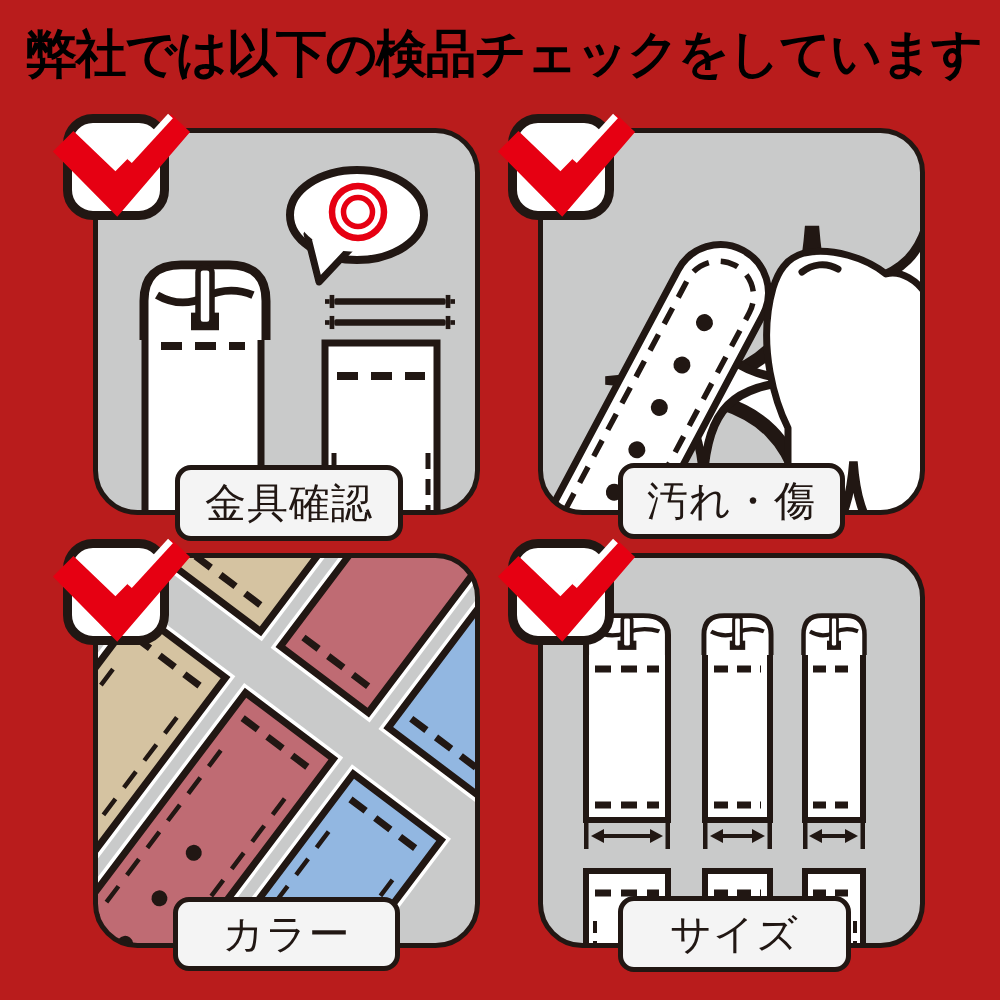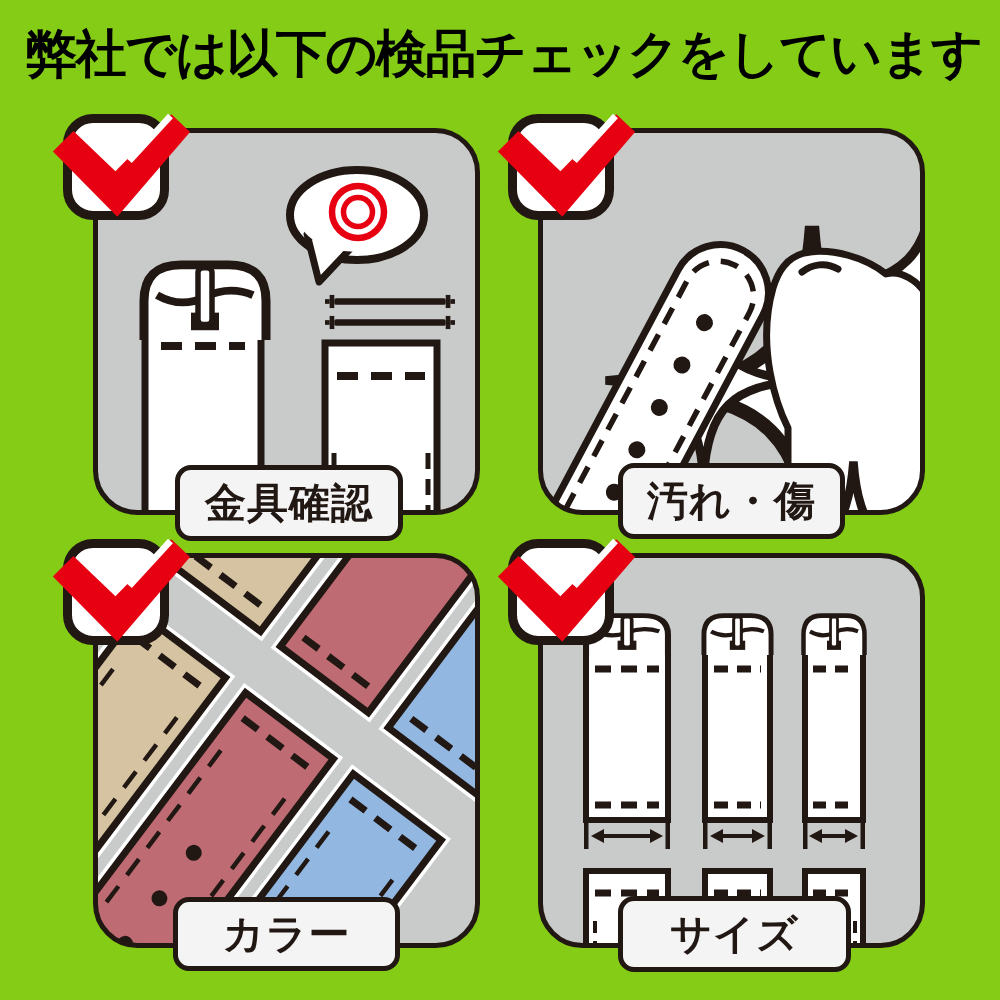--- a/index.html
+++ b/index.html
@@ -3,41 +3,41 @@
 <meta charset="utf-8">
 <style>
   :root{
     --ink:#211713;
     --panel:#c9caca;
     --label-bg:#f4f4f4;
     --red:#e60012;
   }
   html,body{margin:0;padding:0;background:#fff;}
   .stage{
-    position:relative;width:1000px;height:1000px;background:#84cc16;overflow:hidden;
+    position:relative;width:1000px;height:1000px;background:#b91c1c;overflow:hidden;
     font-family:"Liberation Sans","DejaVu Sans",sans-serif;
   }
   .title{
     position:absolute;left:26px;top:20px;width:948px;
     font-size:51px;font-weight:800;letter-spacing:-1.5px;color:#000;
     white-space:nowrap;
   }
   .panel{position:absolute;}
   .panel-tl{left:93px;top:128px;width:387px;height:387px;}
   .panel-tr{left:538px;top:128px;width:387px;height:387px;}
   .panel-bl{left:93px;top:553px;width:387px;height:395px;}
   .panel-br{left:538px;top:553px;width:387px;height:395px;}
   .panel-art{position:absolute;left:0;top:0;}
   .badge{position:absolute;left:-30px;top:-14px;width:106px;height:106px;z-index:3;}
   .badge-box{position:absolute;inset:0;background:#fff;border:9px solid var(--ink);border-radius:30px;box-sizing:border-box;}
   .check{position:absolute;left:-12px;top:-2px;width:140px;height:108px;overflow:visible;}
   .label{
     position:absolute;z-index:2;display:flex;align-items:center;justify-content:center;
     background:var(--label-bg);border:5px solid var(--ink);border-radius:16px;box-sizing:border-box;
-    font-size:41px;font-weight:700;color:var(--ink);letter-spacing:1px;white-space:nowrap;
+    font-size:41px;font-weight:400;color:var(--ink);letter-spacing:1px;white-space:nowrap;
   }
   .label-tl{left:82px;top:337px;width:228px;height:76px;}
   .label-tr{left:80px;top:335px;width:227px;height:76px;}
   .label-bl{left:80px;top:344px;width:227px;height:74px;}
   .label-br{left:80px;top:343px;width:233px;height:76px;}
 </style>
 </head>
 <body>
 
 <div class="stage">

